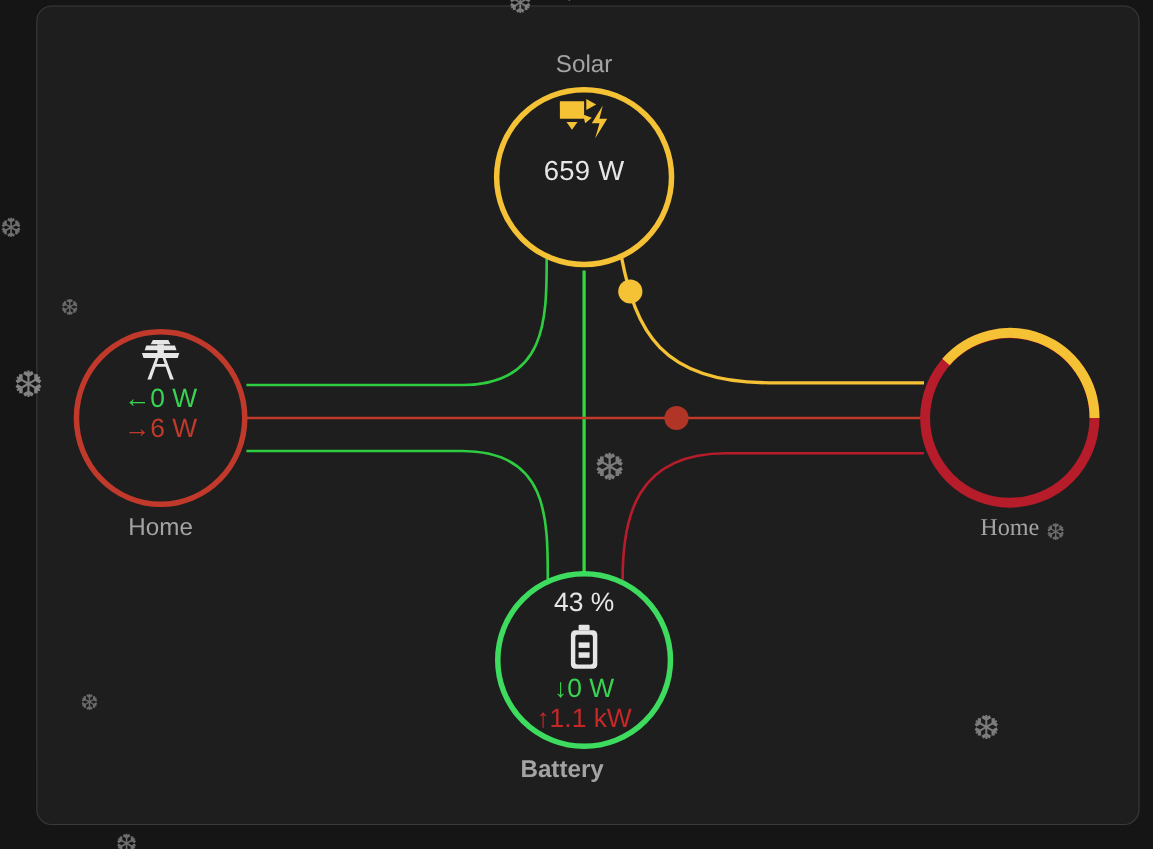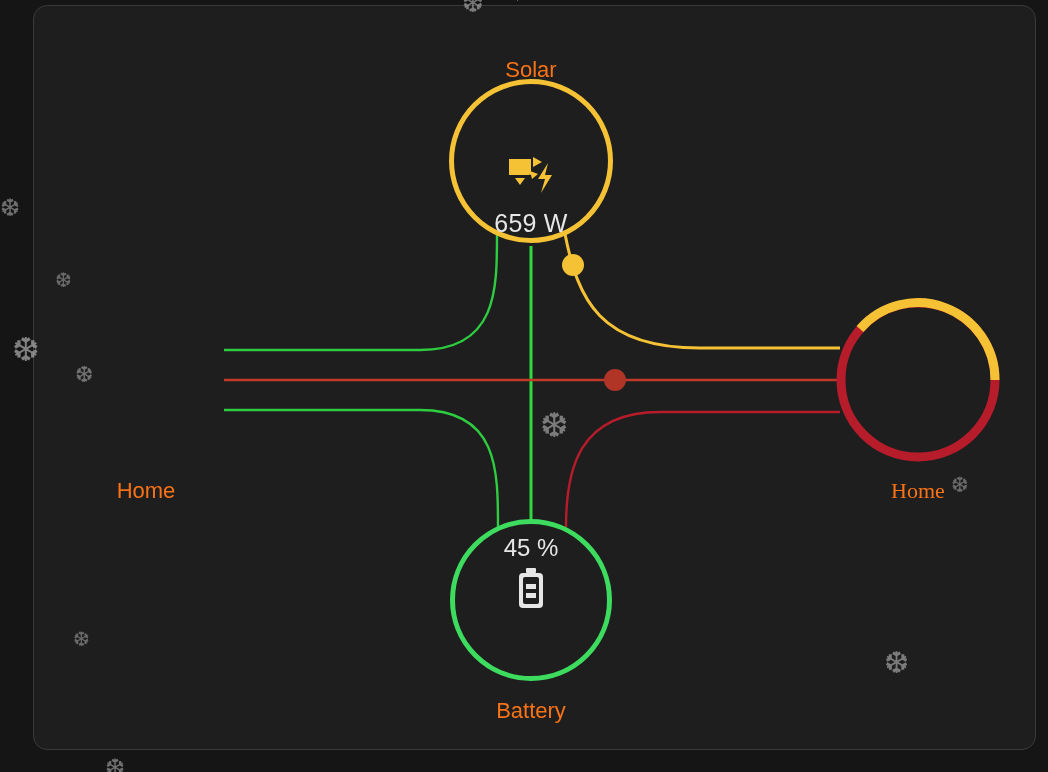--- a/index.html
+++ b/index.html
@@ -37,36 +37,35 @@
     height: 772px;
     pointer-events: none;
   }
   .node {
     position: absolute;
     border-radius: 50%;
     box-sizing: border-box;
     display: flex;
     flex-direction: column;
     align-items: center;
-    justify-content: flex-end;
+    justify-content: flex-start;
     background: #1e1e1e;
   }
   .node-value {
     color: #e6e6e6;
     font-size: 25px;
     letter-spacing: 0.2px;
     white-space: nowrap;
   }
   .node-label {
     position: absolute;
-    color: #f97316;
+    color: #a3a3a3;
     font-size: 22px;
     white-space: nowrap;
     text-align: center;
-    margin-top: 12px;
   }
   .flow-line {
     font-size: 24px;
     white-space: nowrap;
     line-height: 1.12;
   }
   .flow-in { color: #39d353; }
   .flow-out-grid { color: #c0392b; }
   .flow-out-batt { color: #c62828; }
 
@@ -101,21 +100,21 @@
     left: 450px; top: 519px;
     width: 162px; height: 162px;
     border: 5px solid #3ddc5f;
     justify-content: flex-start;
   }
   #node-battery .batt-pct {
     color: #e6e6e6;
     font-size: 24px;
     margin-top: 10px;
   }
-  #label-battery { left: 450px; top: 686px; width: 162px; }
+  #label-battery { left: 430px; top: 686px; width: 162px; font-weight: bold; }
 
   .icon-wrap { display: flex; align-items: center; justify-content: center; }
   .flows { display: flex; flex-direction: column; align-items: center; }
 
   .snowflake {
     position: absolute;
     color: #c9c9c9;
     user-select: none;
     line-height: 1;
   }
@@ -170,31 +169,60 @@
         <path d="M30 6 l9 5 l-9 5 z" fill="#f5c236"></path>
         <path d="M27 20 l8 3 l-6 5 z" fill="#f5c236"></path>
         <path d="M12 27 l10 0 l-5 7 z" fill="#f5c236"></path>
         <path d="M45 12 l-10 16 h7 l-4 14 l11 -18 h-7 z" fill="#f5c236"></path>
       </svg>
     </span>
     <span class="node-value">659 W</span>
   </div>
   <div class="node-label" id="label-solar">Solar</div>
 
+  <div class="node" id="node-grid">
+    <span class="icon-wrap">
+      <svg width="46" height="46" viewBox="0 0 46 46">
+        <path d="M16 5 h14 l2 4 h-18 z" fill="#e6e6e6"></path>
+        <path d="M10 10 h26 l1.5 4.5 h-29 z" fill="#e6e6e6"></path>
+        <path d="M6 17 h34 l-1.5 4.5 h-31 z" fill="#e6e6e6"></path>
+        <path d="M20 9 h6 v10 h-6 z" fill="#e6e6e6"></path>
+        <path d="M19 20 l-8 21 h3.4 l7.2 -21 z" fill="#e6e6e6"></path>
+        <path d="M27 20 l8 21 h-3.4 l-7.2 -21 z" fill="#e6e6e6"></path>
+        <path d="M17 27 h12 v2.4 h-12 z" fill="#e6e6e6"></path>
+      </svg>
+    </span>
+    <div class="flows">
+      <div class="flow-line flow-in">
+        <span>←</span><span>0 W</span>
+      </div>
+      <div class="flow-line flow-out-grid">
+        <span>→</span><span>6 W</span>
+      </div>
+    </div>
+  </div>
   <div class="node-label" id="label-grid">Home</div>
 
   <div class="node-label" id="label-home">Home</div>
 
   <div class="node" id="node-battery">
-    <span class="batt-pct">45 %</span>
+    <span class="batt-pct">43 %</span>
     <span class="icon-wrap" style="margin-top:4px;">
       <svg width="34" height="44" viewBox="0 0 34 44">
         <rect x="12" y="2" width="10" height="5" rx="1" fill="#e6e6e6"></rect>
         <rect x="5" y="7" width="24" height="35" rx="4" fill="#e6e6e6"></rect>
         <rect x="9" y="11" width="16" height="27" rx="2" fill="#1e1e1e"></rect>
         <rect x="12" y="18" width="10" height="5" fill="#e6e6e6"></rect>
         <rect x="12" y="27" width="10" height="5" fill="#e6e6e6"></rect>
       </svg>
     </span>
+    <div class="flows" style="margin-top:4px;">
+      <div class="flow-line flow-in">
+        <span>↓</span><span>0 W</span>
+      </div>
+      <div class="flow-line flow-out-batt">
+        <span>↑</span><span>1.1 kW</span>
+      </div>
+    </div>
   </div>
   <div class="node-label" id="label-battery">Battery</div>
 
 </div>
 
 </body></html>

